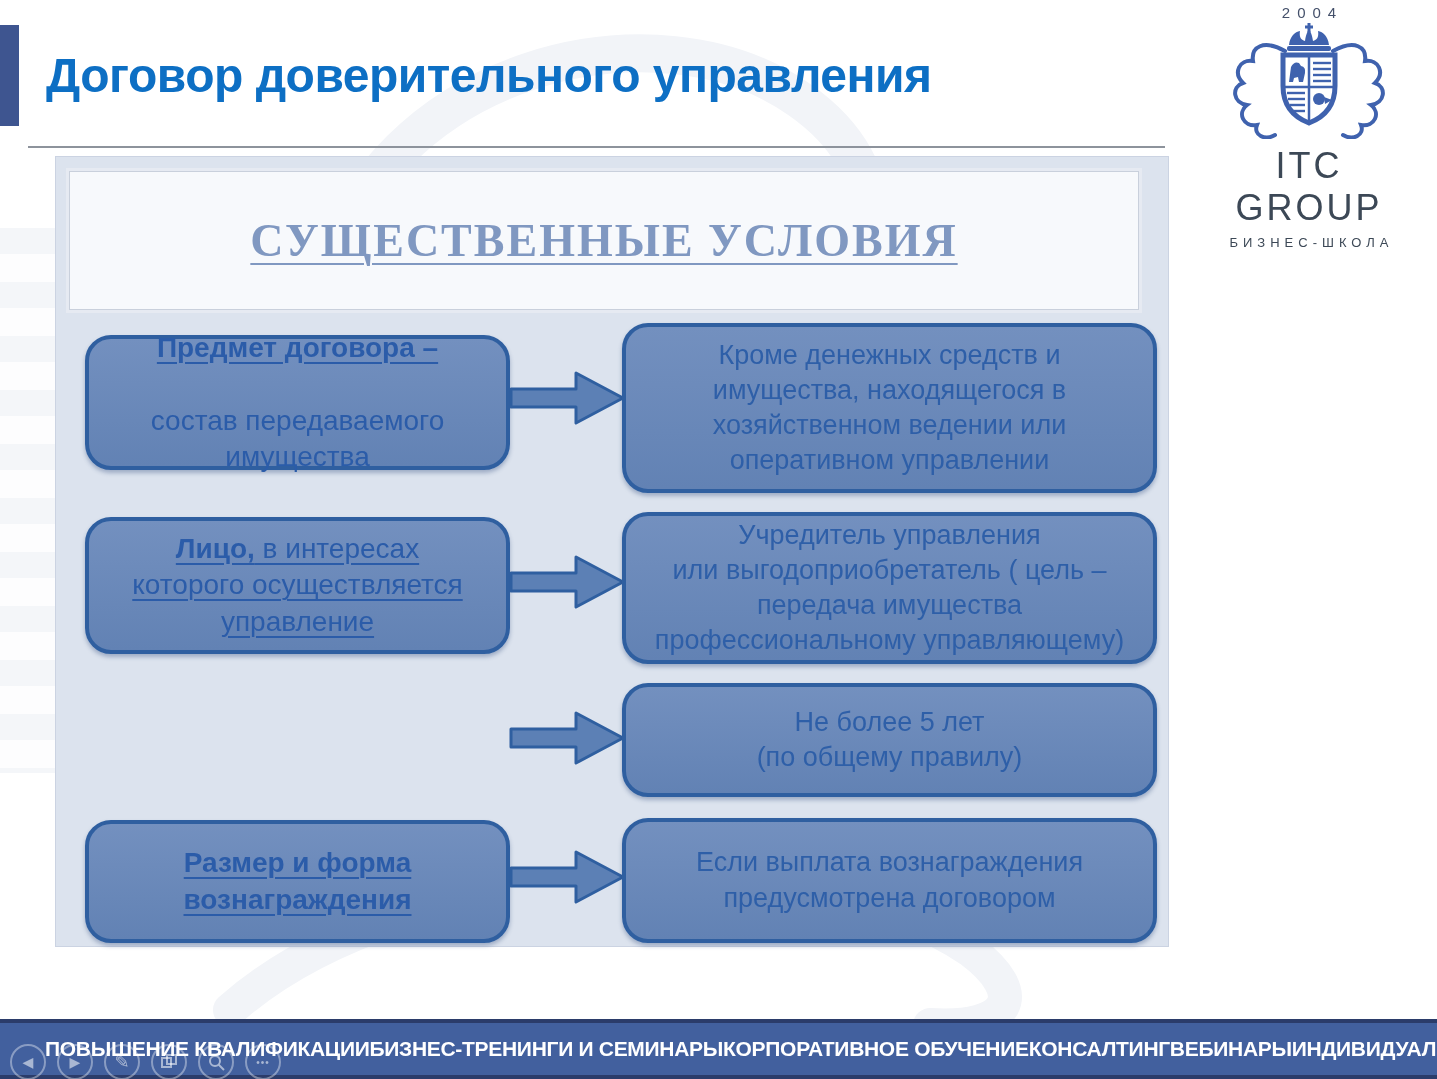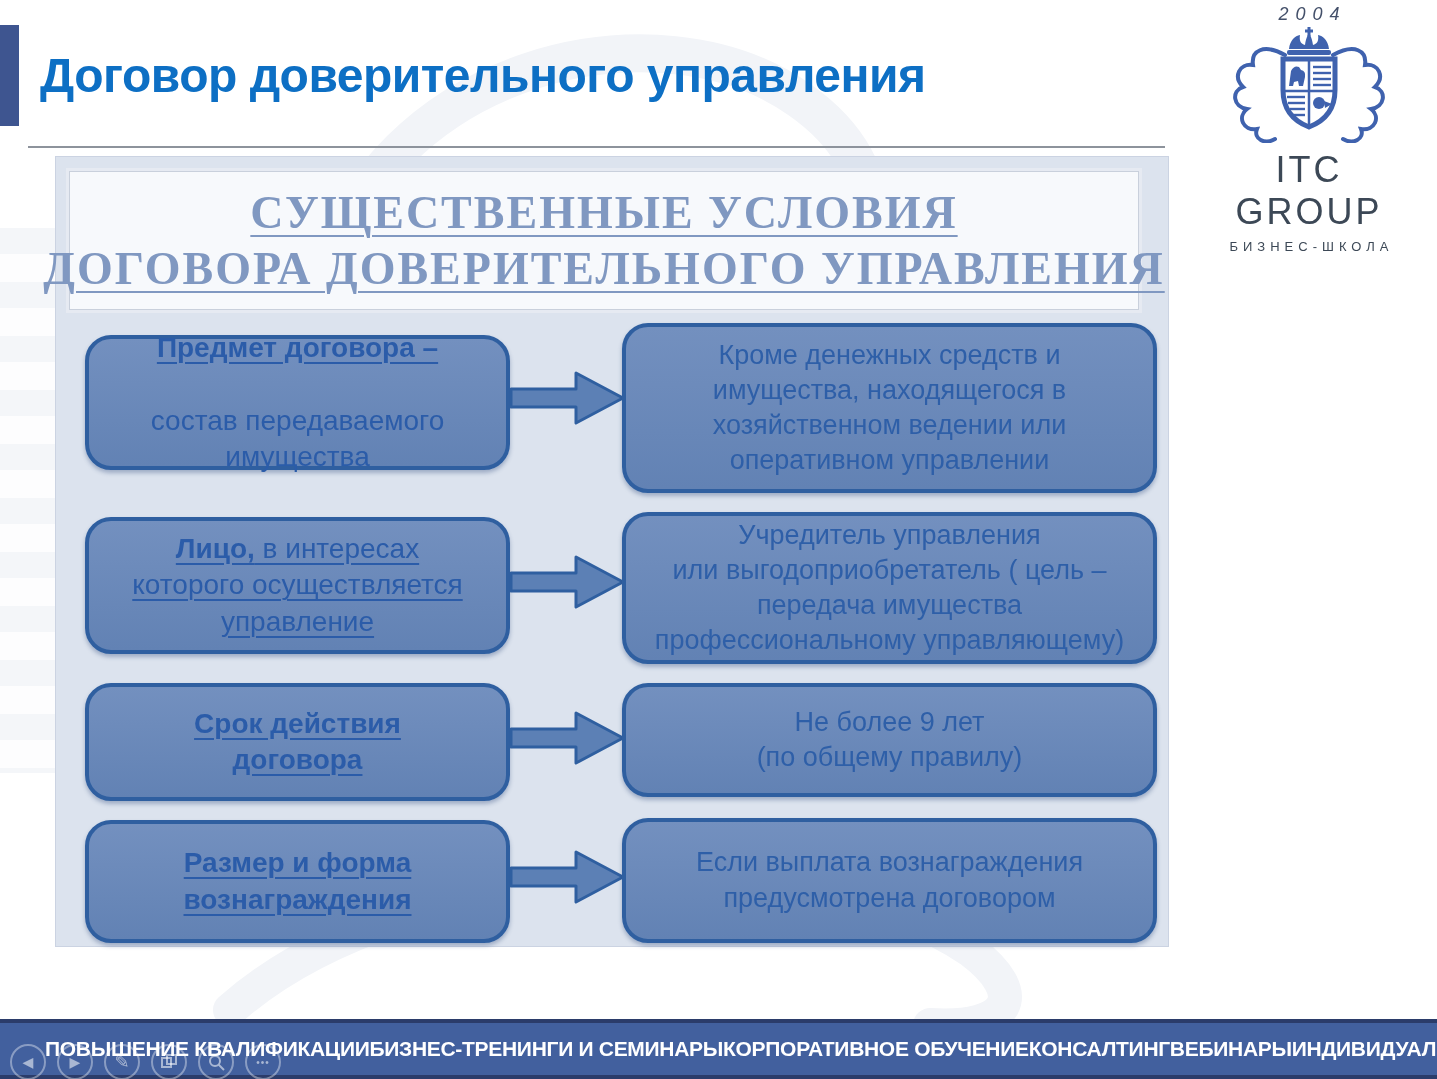--- a/index.html
+++ b/index.html
@@ -6,28 +6,28 @@
   .stage{position:relative;width:1437px;height:1079px;background:#ffffff;overflow:hidden;
          font-family:"Liberation Sans",sans-serif;}
   .layer{position:absolute;inset:0;}
   .wm{position:absolute;z-index:0;}
   .wm-stripes{left:0;top:228px;width:56px;height:545px;
     background:repeating-linear-gradient(to bottom,#f4f6f9 0 26px,#fdfdfe 26px 54px);}
   .content{position:absolute;inset:0;z-index:1;}
 
   
   .accent-bar{position:absolute;left:0;top:25px;width:19px;height:101px;background:#3e5590;}
-  .page-title{position:absolute;left:40px;top:48px;font-size:48px;font-weight:bold;
+  .page-title{position:absolute;left:46px;top:48px;font-size:48px;font-weight:bold;
     color:#0d6fc4;letter-spacing:-0.5px;}
   .title-rule{position:absolute;left:28px;top:146px;width:1137px;height:0;
     border-top:2px solid #8d939c;}
 
   
   .logo{position:absolute;left:1198px;top:4px;width:222px;height:200px;text-align:center;}
-  .logo-year{font-size:18px;letter-spacing:7px;color:#44506a;padding-left:7px;font-style:italic;}
+  .logo-year{font-size:15px;letter-spacing:7px;color:#44506a;padding-left:7px;}
   .logo-name{font-size:36px;letter-spacing:3px;color:#3c4856;margin-top:2px;}
   .logo-tagline{font-size:13px;letter-spacing:5px;color:#3c4856;margin-top:6px;padding-left:5px;}
 
   
   .panel{position:absolute;left:55px;top:156px;width:1114px;height:791px;
     background:#dce3ee;border:1px solid #cbd3e2;box-sizing:border-box;padding-left:17px;}
   .heading-box{position:absolute;left:13px;top:14px;width:1068px;height:137px;
     background:#f7f9fc;border:1px solid #c9d0dc;box-shadow:0 0 0 3px #e6eaf2;
     display:flex;flex-direction:column;align-items:center;justify-content:center;}
   .heading-line{font-family:"Liberation Serif",serif;font-size:46px;font-weight:600;
@@ -117,21 +117,20 @@
         <path d="M103,76 l8,3 -7,4 z" fill="#3f62ae"></path>
       </svg>
       <div class="logo-name">ITC GROUP</div>
       <div class="logo-tagline">БИЗНЕС-ШКОЛА</div>
     </div>
 
     <div class="panel">
 
       <div class="heading-box">
         <div class="heading-line">СУЩЕСТВЕННЫЕ УСЛОВИЯ</div>
-        <div class="heading-line">ДОГОВОРА ДОВЕРИТЕЛЬНОГО УПРАВЛЕНИЯ</div>
       </div>
 
       <div class="dbox lbox r0l">
         <div class="inner"><span class="t-strong-u">Предмет договора –</span><br>
         <span>состав передаваемого
 имущества</span></div>
       </div>
       <svg class="arrow a0" viewBox="0 0 120 58">
         <polygon points="3,20 68,20 68,4 115,29 68,54 68,38 3,38" fill="#5c80b5" stroke="#2f5fa0" stroke-width="3" stroke-linejoin="round"></polygon>
       </svg>
@@ -150,29 +149,25 @@
       <svg class="arrow a1" viewBox="0 0 120 58">
         <polygon points="3,20 68,20 68,4 115,29 68,54 68,38 3,38" fill="#5c80b5" stroke="#2f5fa0" stroke-width="3" stroke-linejoin="round"></polygon>
       </svg>
       <div class="dbox rbox r1r">
         <div class="inner">Учредитель управления
 или выгодоприобретатель ( цель –
 передача имущества
 профессиональному управляющему)</div>
       </div>
 
-      <div class="dbox lbox r2l">
-        <div class="inner"><span class="t-strong-u">Срок действия
-договора</span></div>
-      </div>
       <svg class="arrow a2" viewBox="0 0 120 58">
         <polygon points="3,20 68,20 68,4 115,29 68,54 68,38 3,38" fill="#5c80b5" stroke="#2f5fa0" stroke-width="3" stroke-linejoin="round"></polygon>
       </svg>
       <div class="dbox rbox r2r">
-        <div class="inner">Не более 9 лет
+        <div class="inner">Не более 5 лет
 (по общему правилу)</div>
       </div>
 
       <div class="dbox lbox r3l">
         <div class="inner"><span class="t-strong-u">Размер и форма
 вознаграждения</span></div>
       </div>
       <svg class="arrow a3" viewBox="0 0 120 58">
         <polygon points="3,20 68,20 68,4 115,29 68,54 68,38 3,38" fill="#5c80b5" stroke="#2f5fa0" stroke-width="3" stroke-linejoin="round"></polygon>
       </svg>

